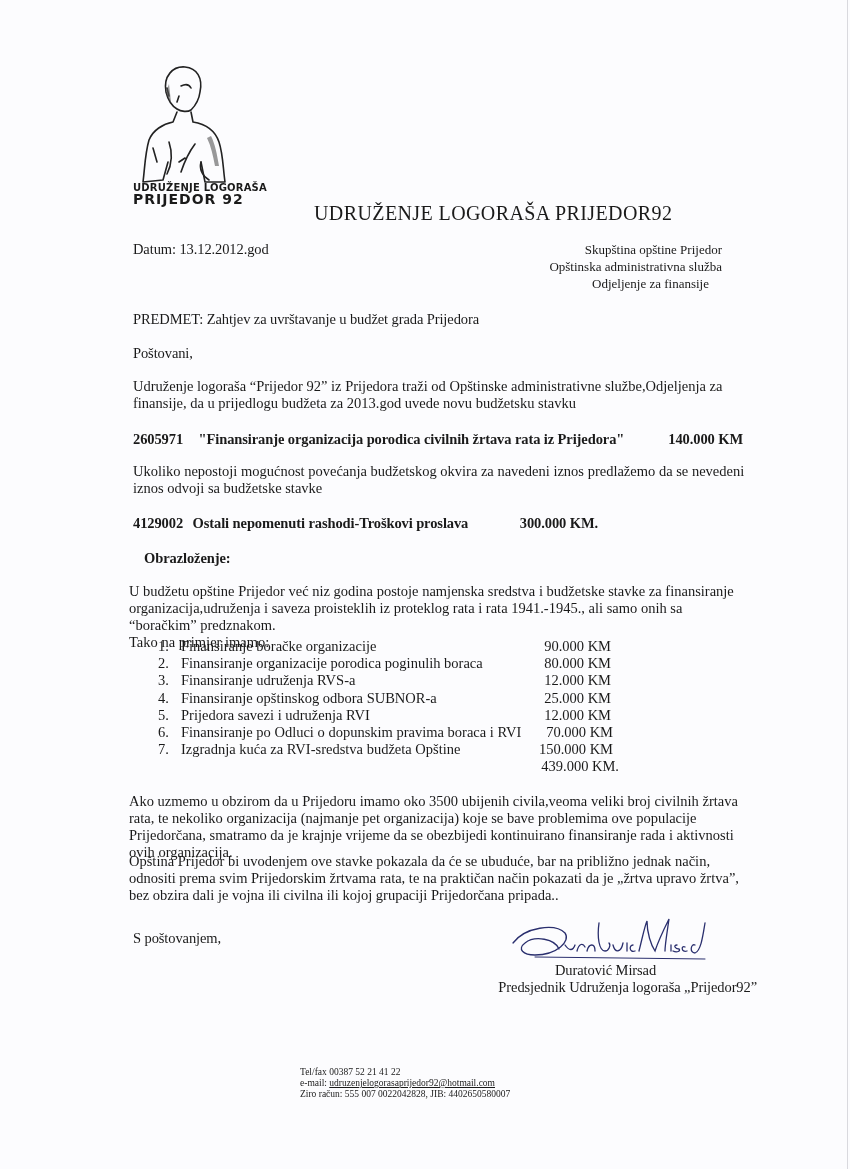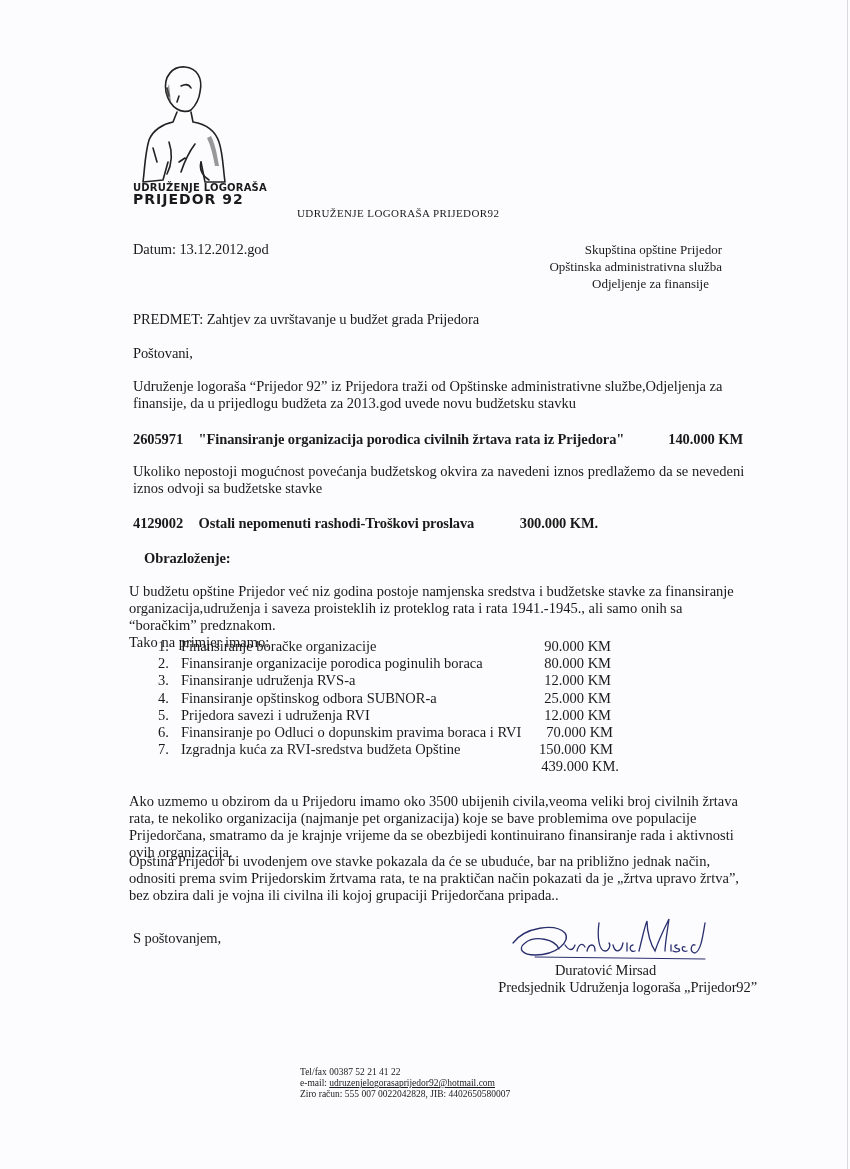--- a/index.html
+++ b/index.html
@@ -6,21 +6,21 @@
   body {
     width: 850px; height: 1169px; background: #fcfcfe; position: relative; overflow: hidden;
     font-family: "Liberation Serif", "DejaVu Serif", serif; color: #1a1a1a;
   }
   .abs { position: absolute; }
   .t { font-size: 14.5px; line-height: 17px; white-space: nowrap; letter-spacing: -0.1px; }
   .b { font-weight: bold; }
   .logo { left: 133px; top: 62px; width: 105px; height: 145px; }
   .logo-caption1 { left: 133px; top: 182px; font-family: "DejaVu Sans", sans-serif; font-size: 10px; font-weight: bold; letter-spacing: 0.2px; }
   .logo-caption2 { left: 133px; top: 191px; font-family: "DejaVu Sans", sans-serif; font-size: 14px; font-weight: bold; letter-spacing: 1px; }
-  .org-title { left: 297px; top: 205px; font-size: 11px; letter-spacing: 0.4px; }
+  .org-title { left: 314px; top: 205px; font-size: 20px; letter-spacing: 0.4px; }
   .date { left: 133px; top: 241px; }
   .recipient { top: 241px; right: 128px; text-align: right; }
   .recipient div { font-size: 13px; line-height: 17px; white-space: nowrap; }
   .subject { left: 133px; top: 311px; }
   .greeting { left: 133px; top: 345px; }
   .para { left: 133px; width: 630px; font-size: 14.5px; line-height: 17px; }
   .para div { white-space: nowrap; }
   .item-row { left: 133px; font-size: 14.5px; font-weight: bold; }
   .list { left: 148px; top: 638px; width: 470px; }
   .list .row { height: 17.2px; position: relative; font-size: 14.5px; line-height: 17px; }
@@ -74,21 +74,21 @@
   <span style="position:absolute; right:0">140.000 KM</span>
 </div>
 
 <div class="abs para" style="top:463px">
   <div>Ukoliko nepostoji mogućnost povećanja budžetskog okvira za navedeni iznos predlažemo da se nevedeni</div>
   <div>iznos odvoji sa budžetske stavke</div>
 </div>
 
 <div class="abs item-row t" style="top:515px; width:465px;">
   <span>4129002</span>
-  <span style="margin-left:12px">Ostali nepomenuti rashodi-Troškovi proslava</span>
+  <span style="margin-left:6px">Ostali nepomenuti rashodi-Troškovi proslava</span>
   <span style="position:absolute; right:0">300.000 KM.</span>
 </div>
 
 <div class="abs t b" style="left:144px; top:550px;">Obrazloženje:</div>
 <div class="abs para" style="top:568px; left:129px;margin-top:15px;">
   <div>U budžetu opštine Prijedor već niz godina postoje namjenska sredstva i  budžetske stavke za finansiranje</div>
   <div>organizacija,udruženja i saveza proisteklih iz proteklog rata i rata 1941.-1945., ali samo onih sa</div>
   <div>“boračkim” predznakom.</div>
   <div>Tako na primjer imamo:</div>
 </div>

